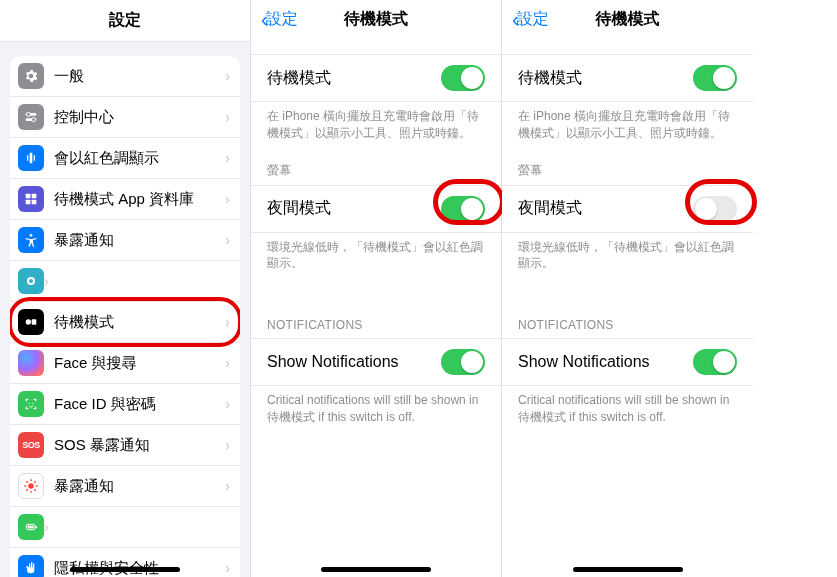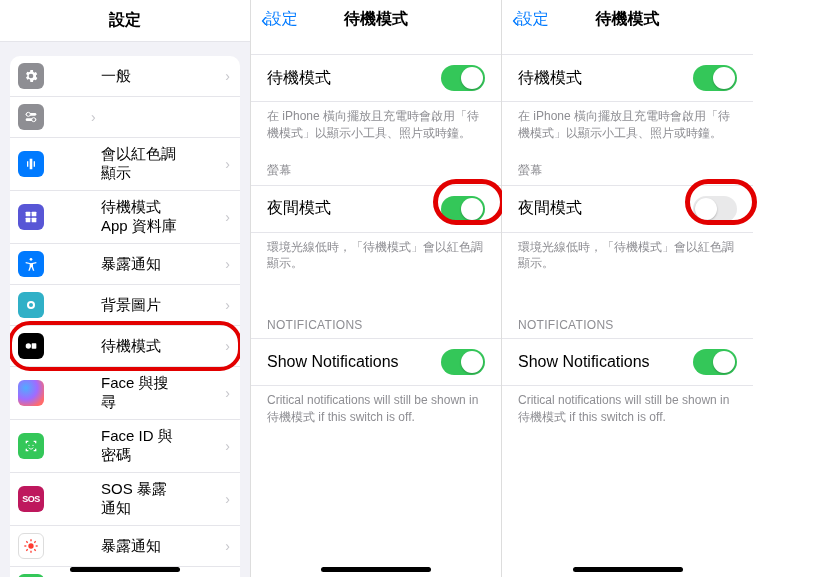--- a/index.html
+++ b/index.html
@@ -37,39 +37,38 @@
     background: #fff;
     border-radius: 10px;
     overflow: hidden;
   }
   .row {
     display: flex;
     align-items: center;
     padding: 7px 10px 7px 8px;
     border-bottom: 0.5px solid #e5e5ea;
     position: relative;
-    gap: 47px;
   }
   .row:last-child { border-bottom: none; }
   .row .label { flex: 1; font-size: 15px; margin-left: 10px; }
   .row .chev { color: #c7c7cc; font-size: 14px; }
   .icon {
     width: 26px; height: 26px; border-radius: 6px;
     display: flex; align-items: center; justify-content: center;
     font-size: 13px; color: #fff; font-weight: 600;
     flex-shrink: 0;
   }
   .ic-gray   { background:#8e8e93; }
   .ic-blue   { background:#007aff; }
   .ic-purple { background:#5856d6; }
   .ic-cyan   { background:#30b0c7; }
   .ic-black  { background:#000; }
   .ic-grad   { background: radial-gradient(circle at 30% 30%,#4facfe,#a06bff 45%,#ff6b6b 80%); }
   .ic-green  { background:#34c759; }
-  .ic-red    { background:#be185d; letter-spacing:-0.5px;}
+  .ic-red    { background:#ef4444; letter-spacing:-0.5px;}
   .ic-greenbat { background:#34c759; }
   .ic-bluehand { background:#007aff; }
   .icon svg { width:16px; height:16px; fill:#fff; }
   
   .ring {
     position: absolute;
     left: -2px; right: -2px; top: -5px; bottom: -5px;
     border: 4px solid #e20000;
     border-radius: 22px;
     pointer-events: none;
@@ -159,20 +158,21 @@
 
     <div class="row">
       <div class="icon ic-gray">
         <svg viewBox="0 0 24 24">
             <rect x="4" y="6" width="16" height="4" rx="2"></rect>
             <rect x="4" y="14" width="16" height="4" rx="2"></rect>
             <circle cx="8" cy="8" r="3" fill="#8e8e93" stroke="#fff" stroke-width="1.5"></circle>
             <circle cx="16" cy="16" r="3" fill="#8e8e93" stroke="#fff" stroke-width="1.5"></circle>
           </svg>
       </div>
+      <span class="label">控制中心</span>
       <span class="chev">›</span>
     </div>
 
     <div class="row">
       <div class="icon ic-blue">
         <svg viewBox="0 0 24 24">
             <path d="M10 4h4v16h-4zM6 8h2v8H6zm10 0h2v8h-2z"></path>
           </svg>
       </div>
       <span class="label">會以紅色調顯示</span>
@@ -203,21 +203,20 @@
       <span class="chev">›</span>
     </div>
 
     <div class="row">
       <div class="icon ic-cyan">
         <svg viewBox="0 0 24 24">
             <circle cx="12" cy="12" r="6"></circle>
             <circle cx="12" cy="12" r="3" fill="#30b0c7"></circle>
           </svg>
       </div>
-      <span class="label">背景圖片</span>
       <span class="chev">›</span>
     </div>
 
     <div class="row" style="position:relative;">
       <div class="icon ic-black">
         <svg viewBox="0 0 24 24">
             <circle cx="8" cy="12" r="4" fill="#fff"></circle>
             <rect x="13" y="8" width="7" height="8" rx="1" fill="#fff"></rect>
           </svg>
       </div>

